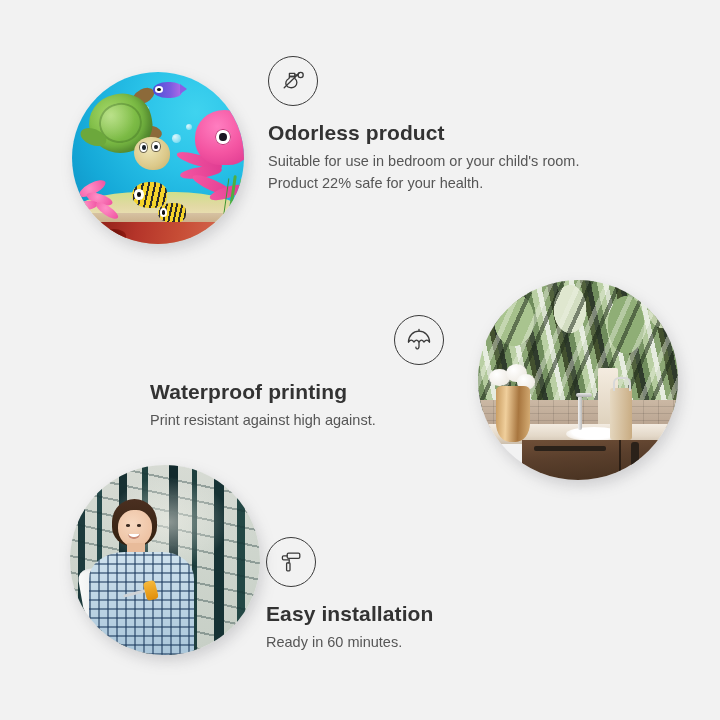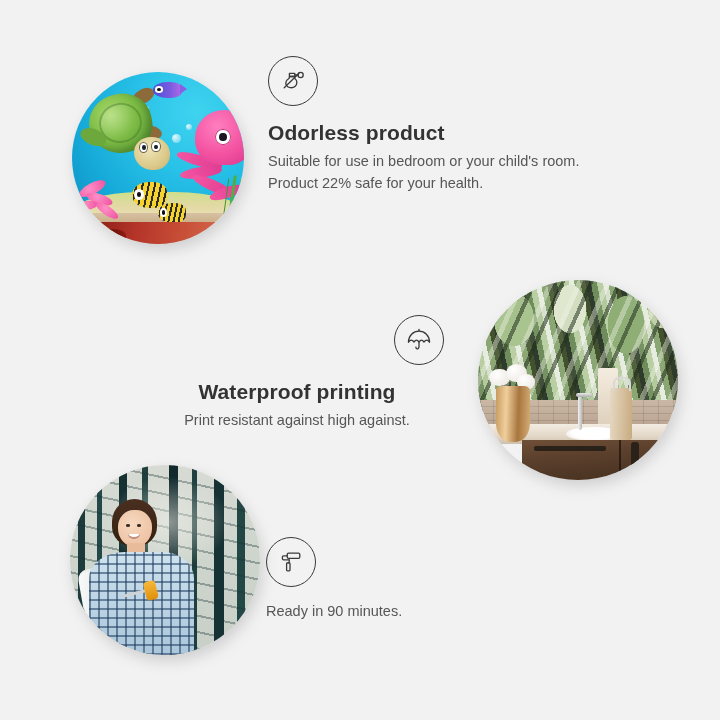--- a/index.html
+++ b/index.html
@@ -368,21 +368,21 @@
   .icon-wrap {
     width: 48px; height: 48px;
     border: 1.6px solid #3a3a3a;
     border-radius: 50%;
     display: flex; align-items: center; justify-content: center;
     margin-bottom: 14px;
   }
   .icon-wrap svg { display:block; }
 
   #feat-odorless { left: 268px; top: 56px; width: 330px; }
-  #feat-waterproof { left: 150px; top: 315px; width: 294px; text-align: center; }
+  #feat-waterproof { left: 150px; top: 315px; width: 294px; text-align: left; }
   #feat-waterproof .icon-wrap { margin-left: auto; }
   #feat-install { left: 266px; top: 537px; width: 300px; }
 </style>
 </head>
 <body>
 
 <div class="stage">
 
   <div class="disc" id="disc-ocean">
     <div class="scene">
@@ -509,16 +509,17 @@
 
   <div class="feature" id="feat-install">
     <div class="icon-wrap">
       <svg width="30" height="30" viewBox="0 0 30 30" fill="none" stroke="#3a3a3a" stroke-width="1.3" stroke-linecap="round" stroke-linejoin="round">
         <rect x="11.2" y="6.2" width="12.6" height="5.2" rx="1.4"></rect>
         <path d="M11.2 8.8 H7.6 a1.2 1.2 0 0 0 -1.2 1.2 v1.6 a1.2 1.2 0 0 0 1.2 1.2 h5.6"></path>
         <path d="M13.2 12.8 v2.1 a1 1 0 0 1 -1 1 h-0.2"></path>
         <rect x="10.6" y="15.9" width="3.4" height="7.9" rx="0.8"></rect>
       </svg>
     </div>
-    <p class="desc">Ready in 90 minutes.</p>
+    <p class="title">Easy installation</p>
+    <p class="desc">Ready in 60 minutes.</p>
   </div>
 
 </div>
 
 </body></html>

